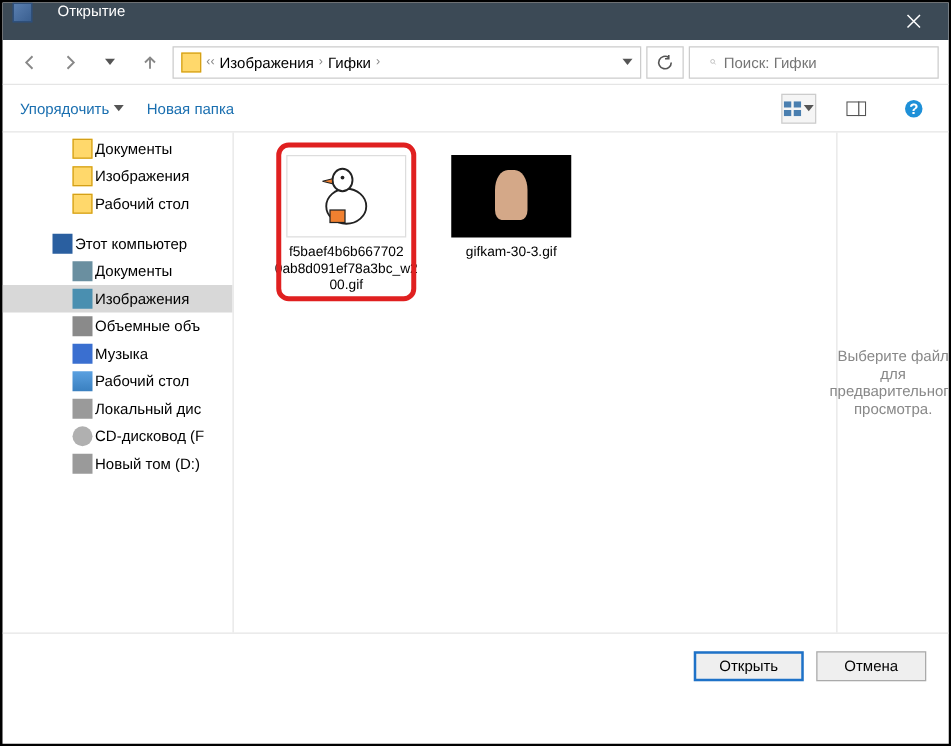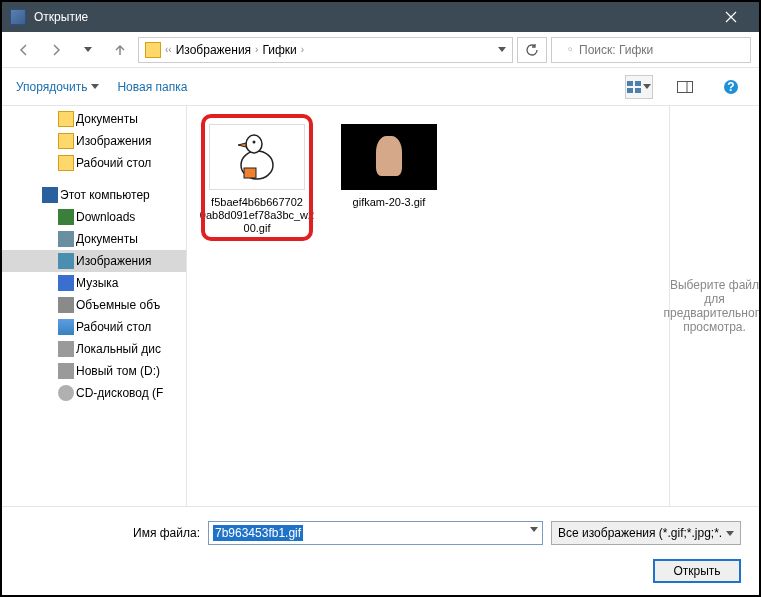--- a/index.html
+++ b/index.html
@@ -1,17 +1,17 @@
 <!DOCTYPE html>
 <html><head>
 <meta charset="utf-8">
 <style>
 * { box-sizing: border-box; margin: 0; padding: 0; font-family: 'Segoe UI', Tahoma, sans-serif; font-size: 12px; }
 body { background: #fff; width: 761px; height: 597px; position: relative; border: 2px solid #000; }
-.titlebar { background: #3c4a56; color: #fff; height: 30px; display: flex; align-items: center; padding: 0 8px; }
+.titlebar { background: #3c4a56; color: #fff; height: 30px; display: flex; padding: 0 8px; gap: 12px; }
 .titlebar .tb-icon { width: 16px; height: 16px; margin-right: 8px; background: linear-gradient(135deg,#5a7fb0,#3a5f90); border: 1px solid #2a4f80; }
 .titlebar .tb-title { flex: 1; font-size: 12px; }
 .titlebar .tb-close { width: 40px; height: 30px; display: flex; align-items: center; justify-content: center; cursor: pointer; }
 .titlebar .tb-close svg { stroke: #fff; }
 
 .navrow { height: 36px; display: flex; align-items: center; padding: 4px 8px; gap: 4px; border-bottom: 1px solid #e5e5e5; }
 .navbtn { width: 28px; height: 26px; display: flex; align-items: center; justify-content: center; background: none; border: none; cursor: pointer; }
 .navbtn svg { stroke: #888; fill: none; }
 .addrbar { flex: 1; height: 26px; border: 1px solid #ccc; display: flex; align-items: center; padding: 0 6px; gap: 4px; background: #fff; }
 .crumb-icon { width: 16px; height: 16px; background: #ffd86b; border: 1px solid #d4a017; }
@@ -44,21 +44,21 @@
 .ico-music { background:#3a6fd0; }
 .ico-vol { background:#8a8a8a; }
 .ico-disk { background:#9a9a9a; }
 .ico-cd { background:#b0b0b0; border-radius:50%; }
 
 .main { flex: 1; display: flex; }
 .filearea { flex: 1; padding: 18px 10px; display: flex; align-items: flex-start; gap: 12px; }
 .fileitem { width: 120px; text-align: center; cursor: pointer; }
 .thumb { width: 96px; height: 66px; margin: 0 auto 6px; background: #000; display:flex;align-items:center;justify-content:center; }
 .fname { font-size: 11px; line-height: 13px; word-wrap: break-word; padding: 0 2px; }
-.fileitem.highlight { position: relative; }
+.fileitem.highlight { position: relative; margin-left: 20px; }
 .fileitem.highlight::before { content:''; position:absolute; top:-10px; left:4px; right:4px; bottom:-6px; border:4px solid #e02020; border-radius:10px; }
 
 .thumb.homer { background:#5a9fd0; position:relative; overflow:hidden; }
 .thumb.homer::after { content:''; position:absolute; right:10px; top:8px; width:30px; height:30px; background:#f0d040; border-radius:50%; }
 .thumb.goose { background:#fff; border:1px solid #ddd; }
 .thumb.baby { background:#000; position:relative; }
 .thumb.baby::after { content:''; position:absolute; left:35px; top:12px; width:26px; height:40px; background:#d4a888; border-radius:40% 40% 20% 20%; }
 
 .preview { width: 90px; border-left: 1px solid #e5e5e5; display:flex; align-items:center; justify-content:center; color:#888; font-size:11px; text-align:center; padding:8px 4px; }
 
@@ -175,90 +175,76 @@
     <div class="tree-item child">
         <div class="tree-icon ico-folder"></div>
         <span>Рабочий стол</span>
       </div>
     <div style="height:10px"></div>
     <div class="tree-item root">
         <div class="tree-icon ico-pc"></div>
         <span>Этот компьютер</span>
       </div>
     <div class="tree-item child">
-        <div class="tree-icon ico-dl"></div>
-        <span>Downloads</span>
-      </div>
-    <div class="tree-item child">
         <div class="tree-icon ico-docs"></div>
         <span>Документы</span>
       </div>
     <div class="tree-item child sel">
         <div class="tree-icon ico-img"></div>
         <span>Изображения</span>
       </div>
     <div class="tree-item child">
+        <div class="tree-icon ico-vol"></div>
+        <span>Объемные объ</span>
+      </div>
+    <div class="tree-item child">
         <div class="tree-icon ico-music"></div>
         <span>Музыка</span>
       </div>
     <div class="tree-item child">
-        <div class="tree-icon ico-vol"></div>
-        <span>Объемные объ</span>
-      </div>
-    <div class="tree-item child">
         <div class="tree-icon ico-desktop"></div>
         <span>Рабочий стол</span>
       </div>
     <div class="tree-item child">
         <div class="tree-icon ico-disk"></div>
         <span>Локальный дис</span>
       </div>
     <div class="tree-item child">
+        <div class="tree-icon ico-cd"></div>
+        <span>CD-дисковод (F</span>
+      </div>
+    <div class="tree-item child">
         <div class="tree-icon ico-disk"></div>
         <span>Новый том (D:)</span>
-      </div>
-    <div class="tree-item child">
-        <div class="tree-icon ico-cd"></div>
-        <span>CD-дисковод (F</span>
       </div>
   </div>
 
   <div class="main">
     <div class="filearea">
       <div class="fileitem highlight">
         <div class="thumb goose">
           <svg width="50" height="54" viewBox="0 0 50 54">
               <ellipse cx="25" cy="35" rx="16" ry="14" fill="#fff" stroke="#222" stroke-width="1.5"></ellipse>
               <ellipse cx="22" cy="14" rx="8" ry="9" fill="#fff" stroke="#222" stroke-width="1.5"></ellipse>
               <path d="M14 13 L6 15 L14 17 Z" fill="#f08030" stroke="#222"></path>
               <circle cx="22" cy="12" r="1.5" fill="#222"></circle>
               <rect x="12" y="38" width="12" height="10" fill="#f08030" stroke="#222"></rect>
             </svg>
         </div>
         <div class="fname">f5baef4b6b667702 0ab8d091ef78a3bc_w200.gif</div>
       </div>
       <div class="fileitem">
         <div class="thumb baby"></div>
-        <div class="fname">gifkam-20-3.gif</div>
+        <div class="fname">gifkam-30-3.gif</div>
       </div>
     </div>
     <div class="preview">
       <span>Выберите файл для предварительного просмотра.</span>
     </div>
   </div>
 </div>
 
 <div class="bottom">
-  <div class="fnrow">
-    <div class="fnlabel">Имя файла:</div>
-    <div class="fninput">
-      <span class="val">7b963453fb1.gif</span>
-      <span class="dd chev"></span>
-    </div>
-    <div class="filtsel">
-      <span>Все изображения (*.gif;*.jpg;*.</span>
-      <span class="chev"></span>
-    </div>
-  </div>
   <div class="btnrow">
     <button class="dlgbtn primary">Открыть</button>
+    <button class="dlgbtn">Отмена</button>
   </div>
 </div>
 
 </body></html>

